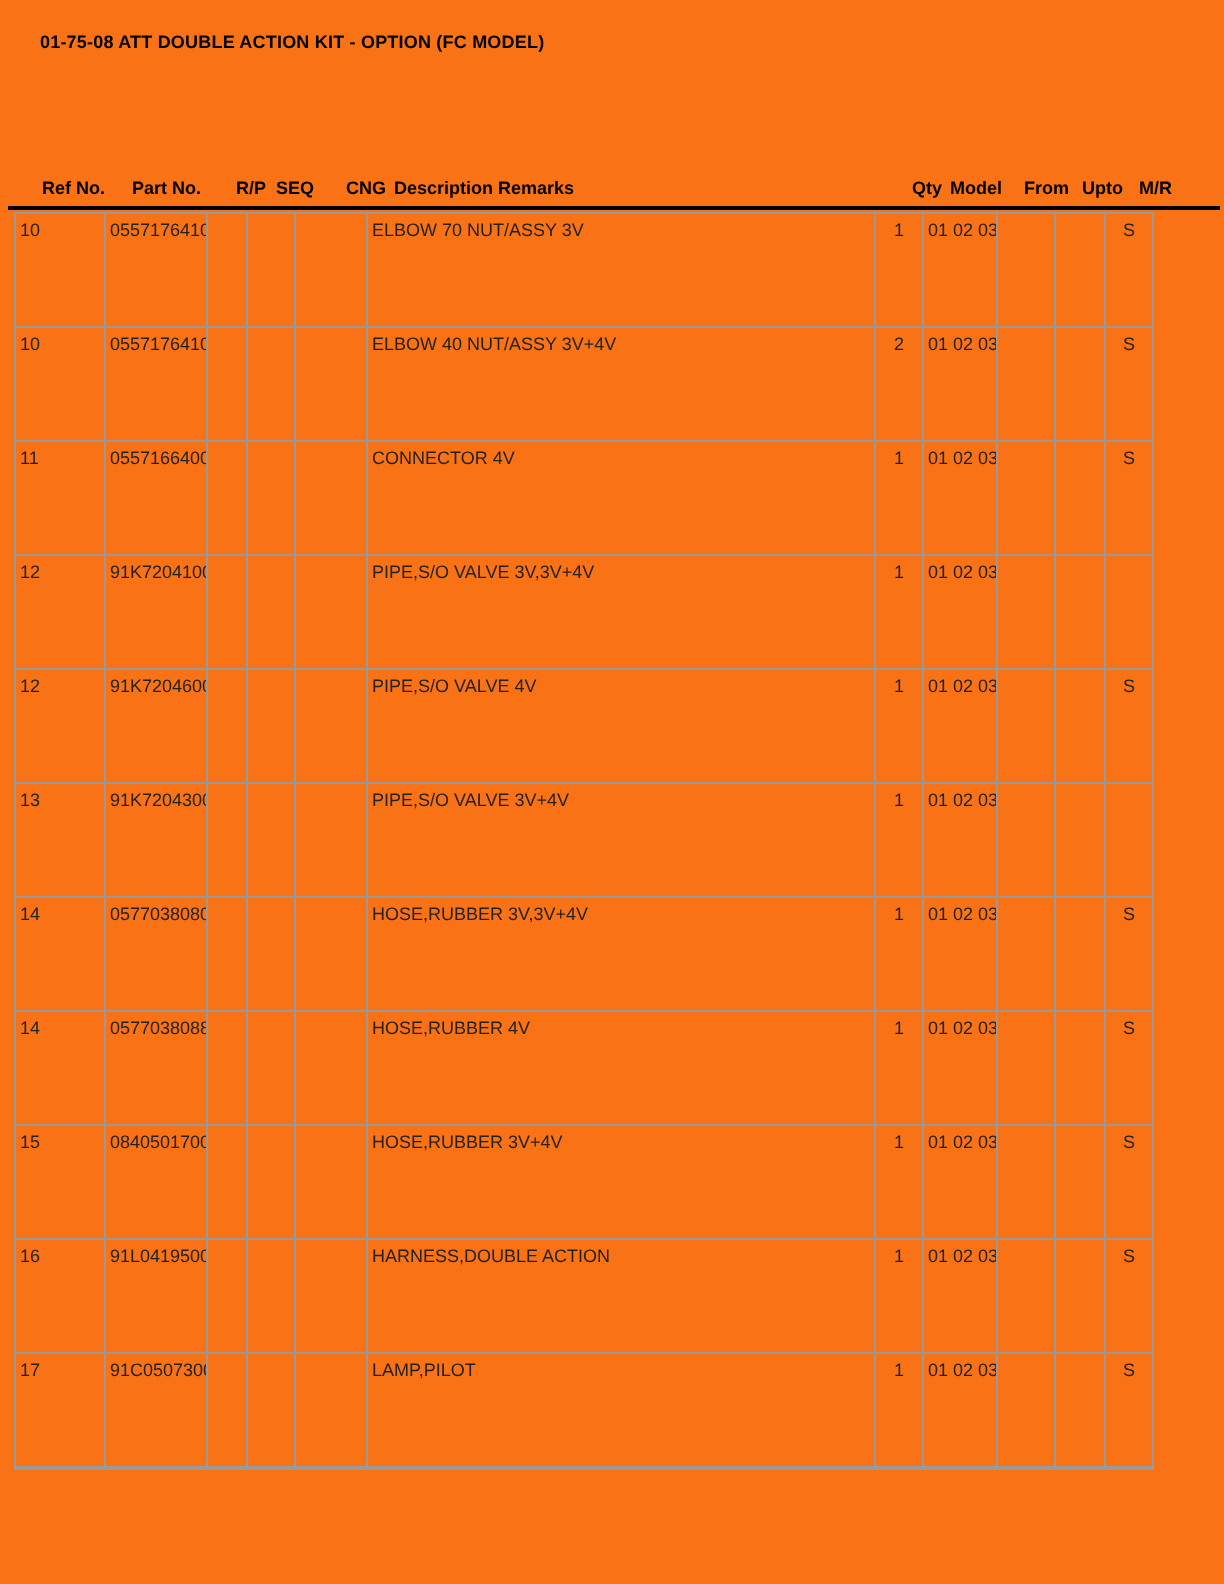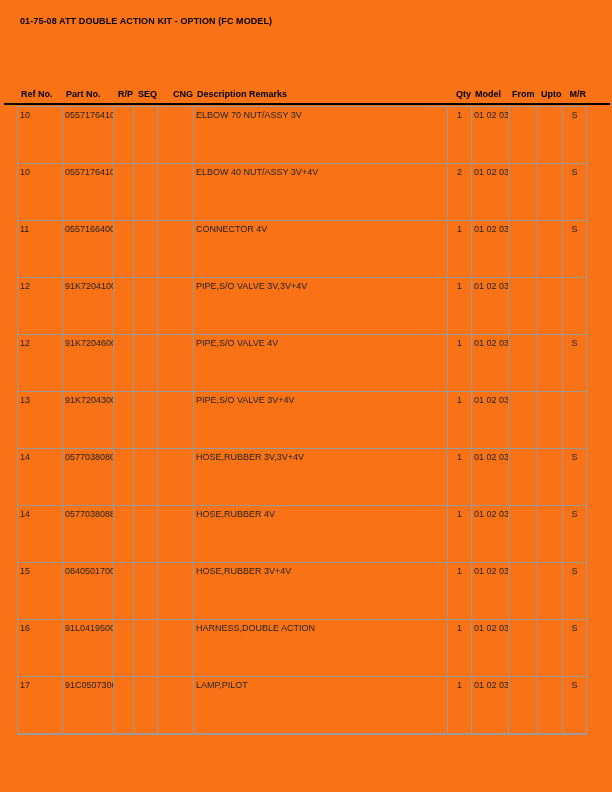--- a/index.html
+++ b/index.html
@@ -50,21 +50,21 @@
   .w-upto { width: 25px; }
   .w-mr   { width: 24px; }
   .heavy-rule {
     position: absolute;
     left: 4px; top: 103px;
     width: 606px; height: 2px;
     background: #000;
   }
   table.parts {
     position: absolute;
-    left: 17px; top: 106px;
+    left: 7px; top: 106px;
     width: 570px;
     border-collapse: collapse;
     table-layout: fixed;
     padding-left: 28px;
   }
   table.parts td {
     border: 1px solid #999;
     vertical-align: top;
     box-sizing: border-box;
     height: 57px;

